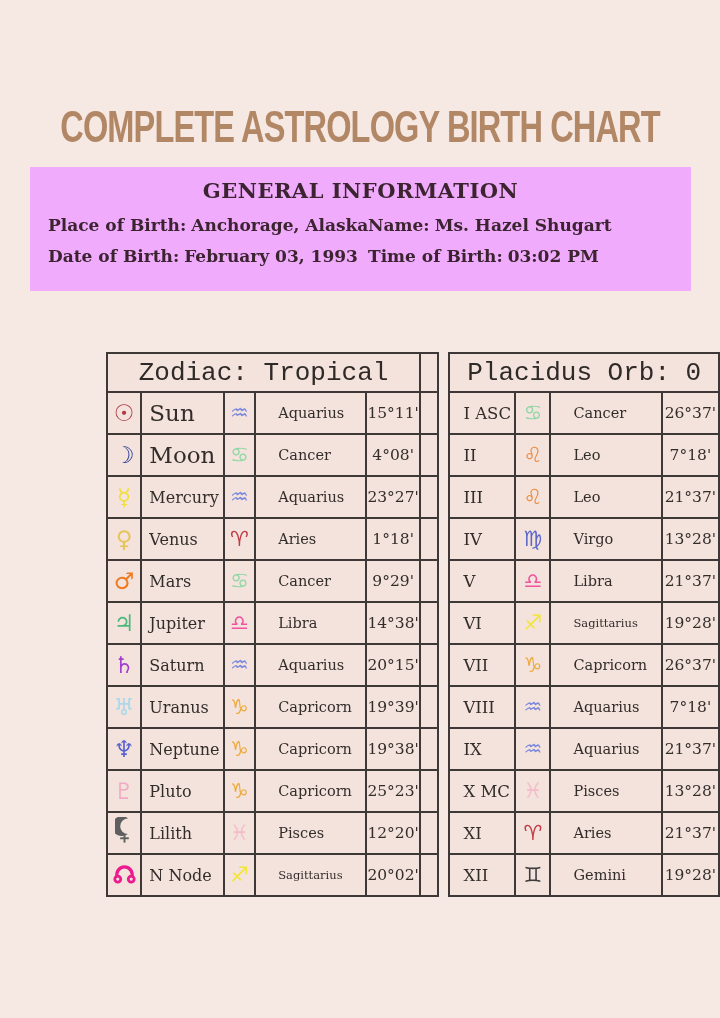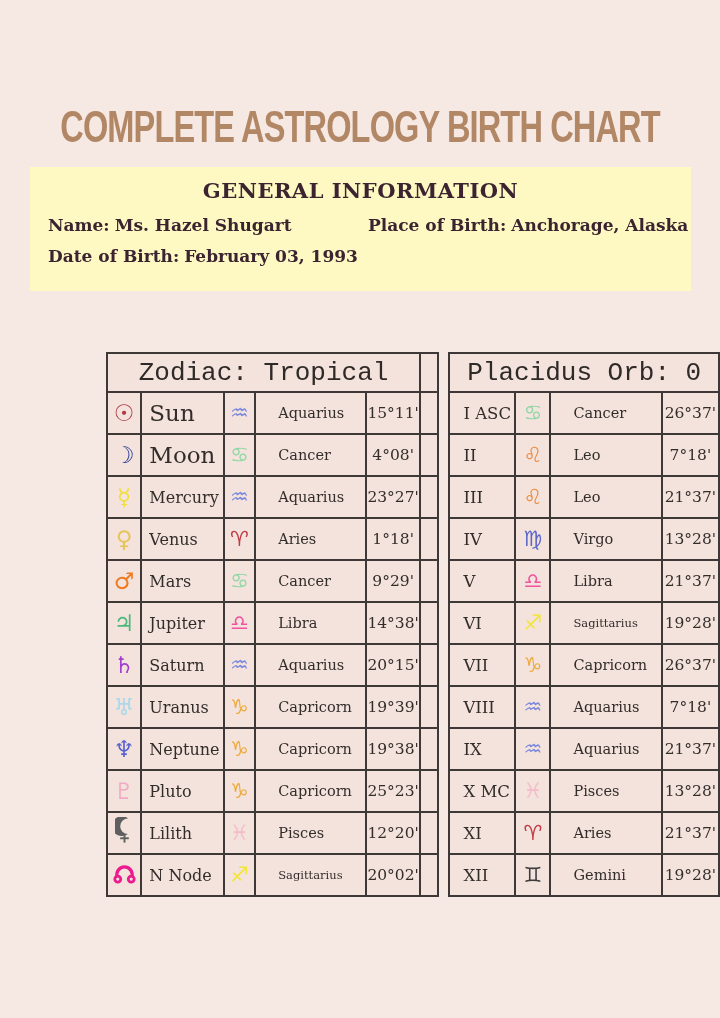--- a/index.html
+++ b/index.html
@@ -7,21 +7,21 @@
   .page{position:relative;width:720px;height:1018px;background:#f6e8e2;
         font-family:"DejaVu Serif", serif;color:#332d2a;}
 
   
   .title{position:absolute;top:103px;left:0;width:720px;text-align:center;margin:0;
          font-family:"Liberation Sans", sans-serif;font-weight:800;font-size:37px;
          color:#b28766;letter-spacing:-1px;transform:scale(.88,1.18);transform-origin:center top;
          white-space:nowrap;}
 
   
-  .info-box{position:absolute;left:30px;top:167px;width:661px;height:124px;background:#fef9c3;}
+  .info-box{position:absolute;left:30px;top:167px;width:661px;height:124px;background:#f0abfc;}
   .info-box h2{margin:11px 0 0;text-align:center;font-size:21px;font-weight:700;
                color:#3b2330;letter-spacing:.5px;}
   .info-grid{display:grid;grid-template-columns:320px auto;row-gap:11px;
              padding:12px 6px 0 18px;font-size:17px;font-weight:700;color:#3b2330;}
   .info-field{margin:0;white-space:nowrap;}
   .f-label{margin-right:5px;}
 
   
   .tables{position:absolute;left:106px;top:352px;display:flex;gap:9px;align-items:flex-start;}
   table{border-collapse:collapse;background:#f3e3dc;}
@@ -47,23 +47,24 @@
 </head>
 <body>
 
 <div class="page">
 
   <h1 class="title">COMPLETE ASTROLOGY BIRTH CHART</h1>
 
   <section class="info-box">
     <h2>GENERAL INFORMATION</h2>
     <div class="info-grid">
+      <p class="info-field"><span class="f-label">Place of Birth:</span><span class="f-value">Anchorage, Alaska</span></p>
       <p class="info-field"><span class="f-label">Name:</span><span class="f-value">Ms. Hazel Shugart</span></p>
-      <p class="info-field"><span class="f-label">Place of Birth:</span><span class="f-value">Anchorage, Alaska</span></p>
       <p class="info-field"><span class="f-label">Date of Birth:</span><span class="f-value">February 03, 1993</span></p>
+      <p class="info-field"><span class="f-label">Time of Birth:</span><span class="f-value">03:02 PM</span></p>
     </div>
   </section>
 
   <div class="tables">
     <table class="ztab">
       <thead>
         <tr>
           <th class="tbl-header" colspan="5">Zodiac: Tropical</th>
           <th class="c-gap"></th>
         </tr>

